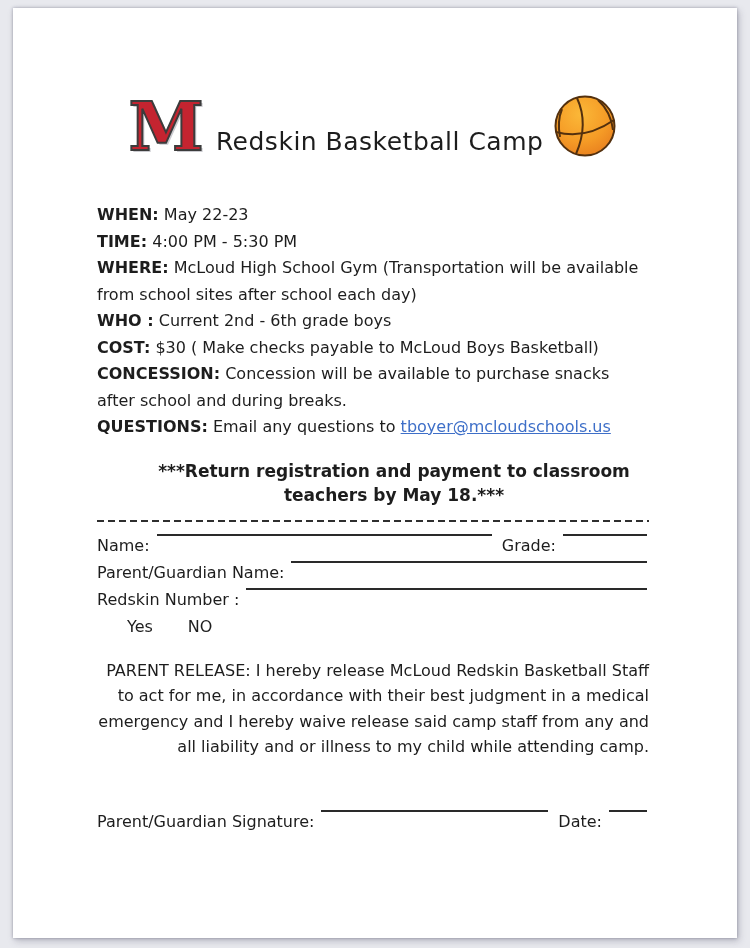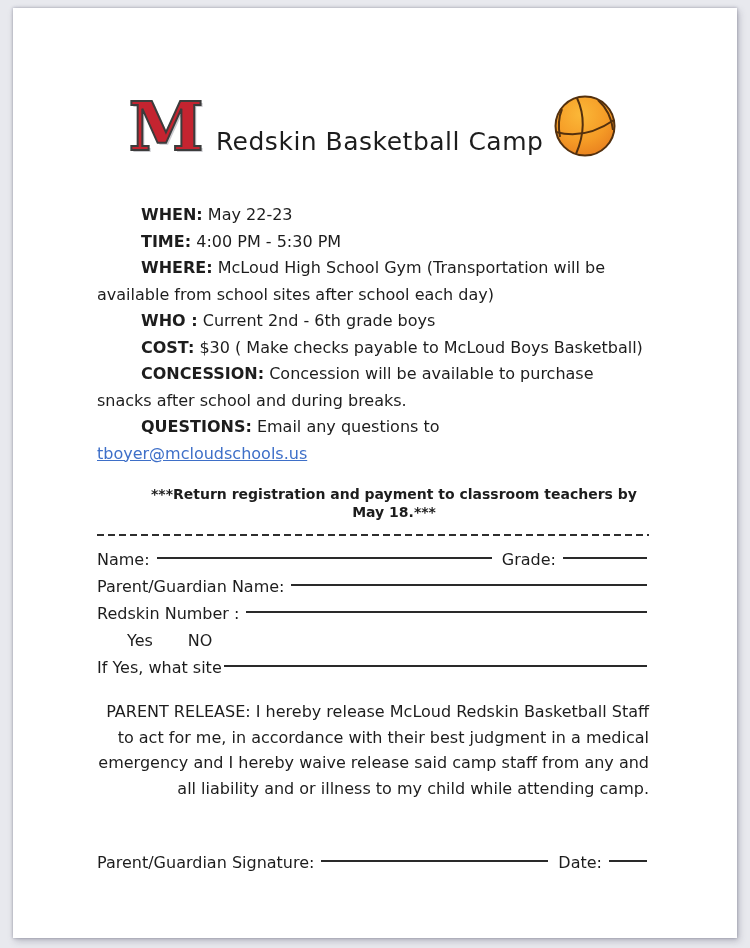--- a/index.html
+++ b/index.html
@@ -22,33 +22,33 @@
     color:#c42430;
     -webkit-text-stroke:2px #3c3c3c;
     text-shadow:2px 2px 0 rgba(140,140,150,.45);
     padding-right:2px;
   }
   .title { font-size:25px; line-height:30px; padding-bottom:3px; letter-spacing:.5px; white-space:nowrap; }
   .ball { width:64px; height:64px; margin-bottom:2px; flex:0 0 auto; }
 
   
   .info p { margin:0; font-size:16px; line-height:26.5px; }
-  .info strong { font-weight:700;margin-left:44px; }
+  .info strong { font-weight:700; }
   .email { color:#3e6fc8; text-decoration:underline; }
 
   
-  .notice { margin-top:18px; text-align:center; font-weight:700; font-size:14px; line-height:18px;margin-left:42px; }
+  .notice { margin-top:18px; text-align:center; font-weight:700; font-size:17px; line-height:24px;margin-left:42px; }
   .divider {
     margin-top:13px; height:2px;
     background:repeating-linear-gradient(90deg, #2e2e2e 0 7px, transparent 7px 11px);
   }
 
   
   .form { margin-top:10px; }
-  .frow { display:flex; align-items:center; font-size:16px; line-height:27px; white-space:nowrap; }
+  .frow { display:flex; align-items:flex-start; font-size:16px; line-height:27px; white-space:nowrap; }
   .blank { flex:1 1 auto; border-bottom:2px solid #2a2a2a; height:2px; margin:0 2px 5px 7px; min-width:20px; }
   .blank.tight { margin-left:2px; }
   .blank.grade { flex:0 0 84px; }
   .blank.date  { flex:0 0 38px; }
   .ml { margin-left:8px; }
   .opt { margin-left:30px; }
   .opt.no { margin-left:35px; }
 
   
   .release { margin:18px 0 0 0; font-size:16px; line-height:25.5px;text-align:right; }
@@ -126,24 +126,20 @@
       <span class="blank"></span>
     </div>
     <div class="frow">
       <span>Redskin Number :</span>
       <span class="blank"></span>
     </div>
     <div class="frow">
       <span class="opt">Yes</span>
       <span class="opt no">NO</span>
     </div>
-    <div class="frow">
-      <span>If Yes, what site</span>
-      <span class="blank tight"></span>
-    </div>
   </div>
 
   <p class="release">PARENT RELEASE: I hereby release McLoud Redskin Basketball Staff to act for me, in accordance with their best judgment in a medical emergency and I hereby waive release said camp staff from any and all liability and or illness to my child while attending camp.</p>
 
   <div class="frow sig">
     <span>Parent/Guardian Signature:</span>
     <span class="blank"></span>
     <span class="ml">Date:</span>
     <span class="blank date"></span>
   </div>

